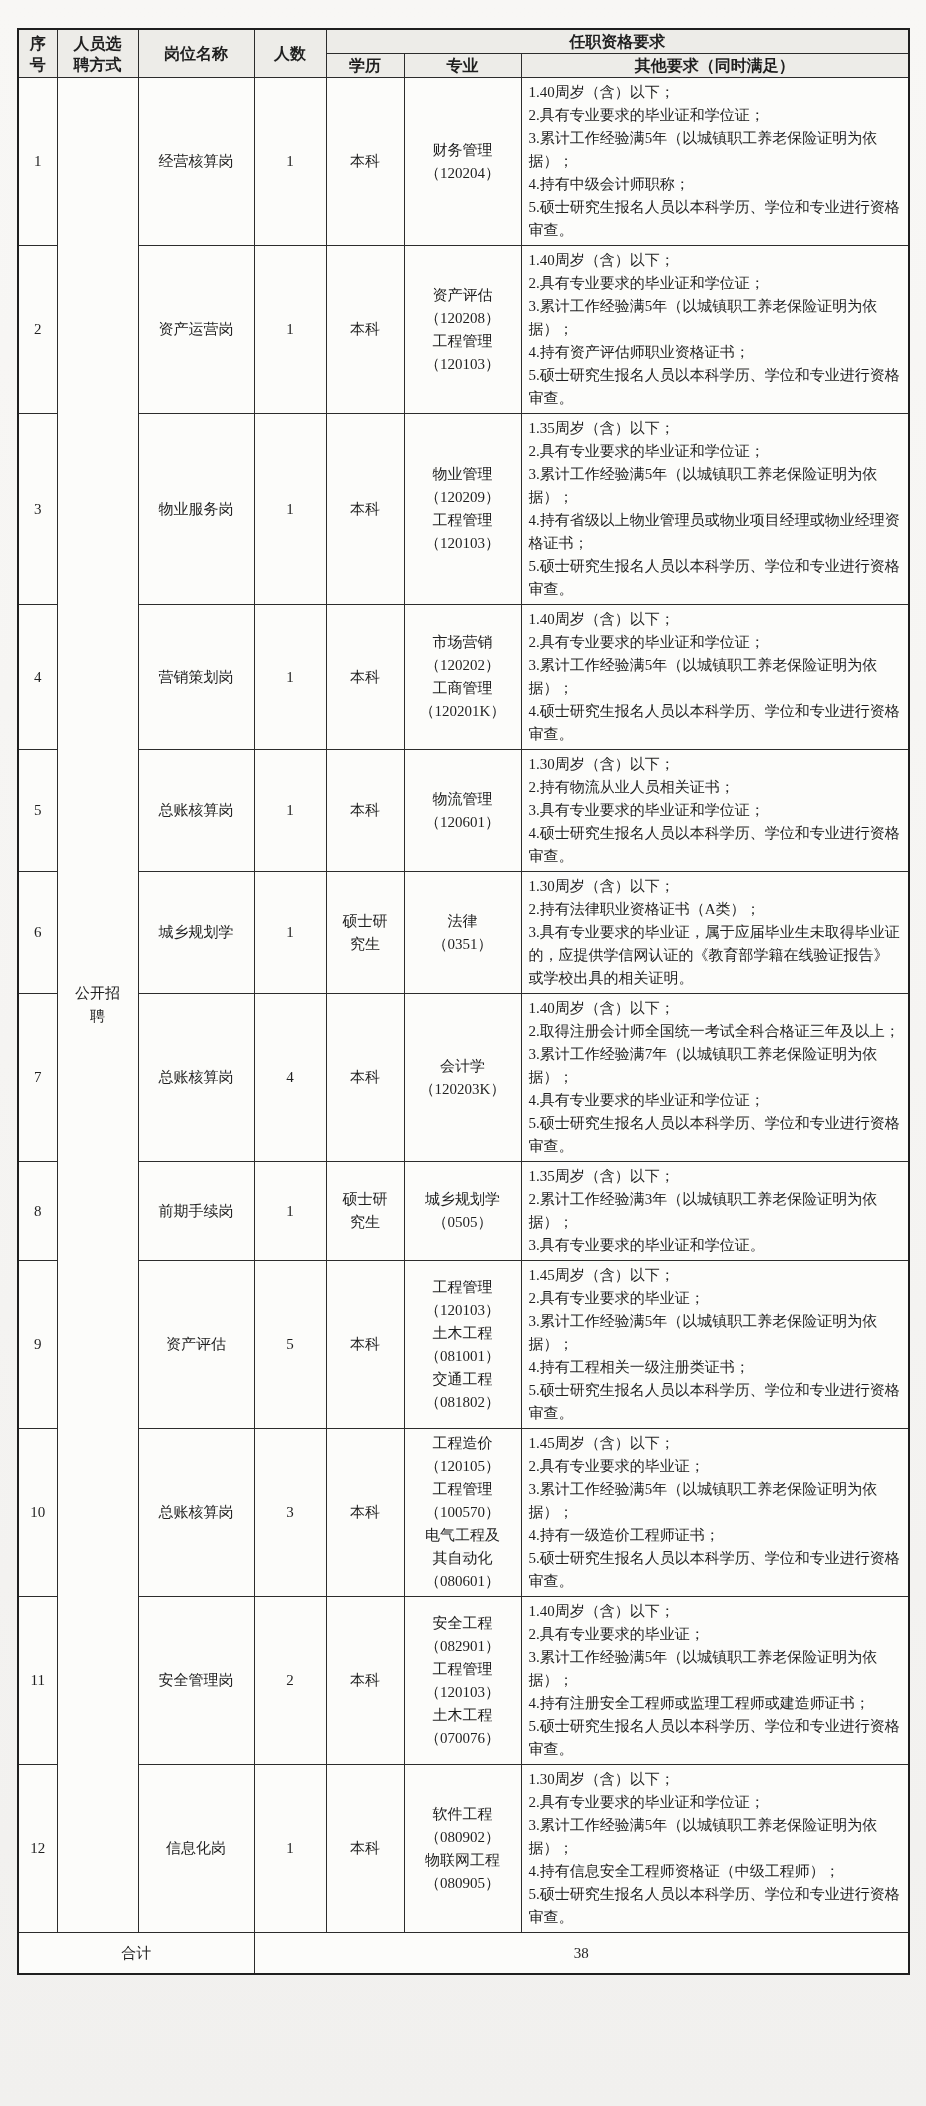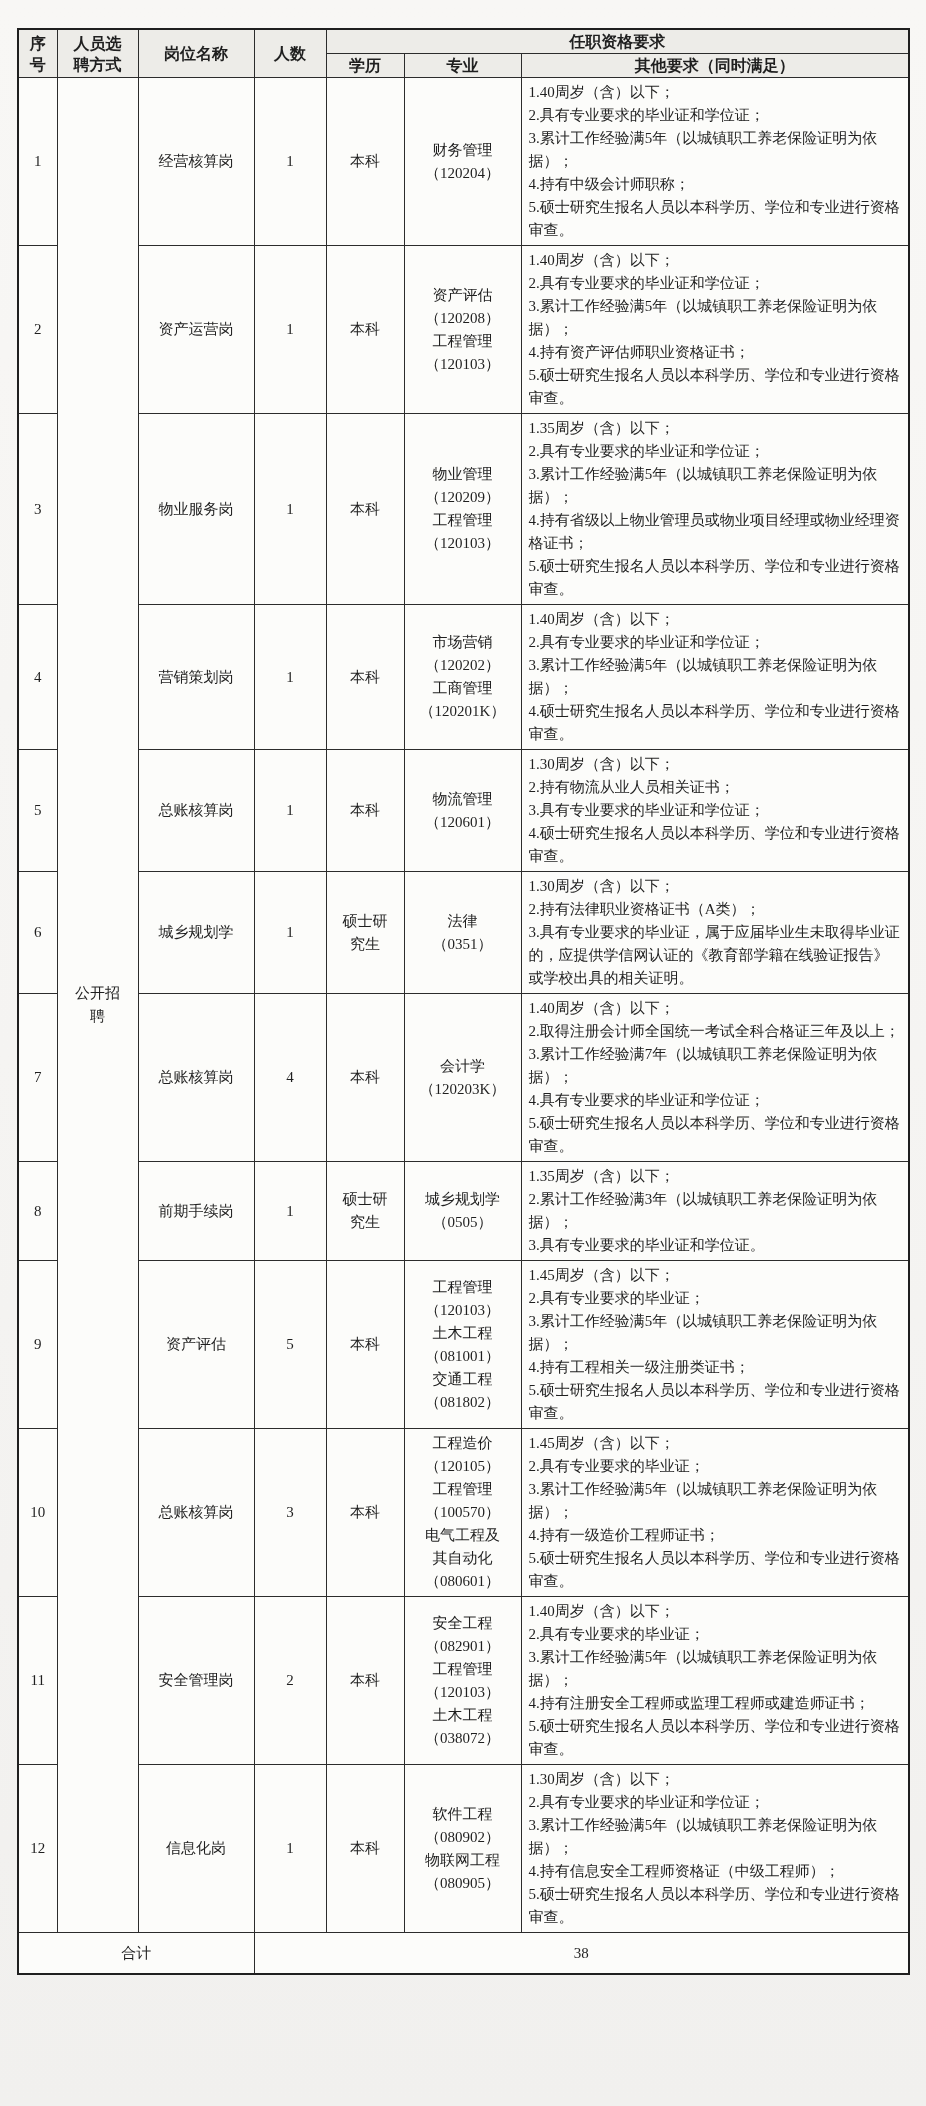--- a/index.html
+++ b/index.html
@@ -234,21 +234,21 @@
       <tr>
         <td class="cell">11</td>
         <td class="cell">安全管理岗</td>
         <td class="cell">2</td>
         <td class="cell">本科</td>
         <td class="cell">安全工程
 （082901）
 工程管理
 （120103）
 土木工程
-（038072）</td>
+（070076）</td>
         <td class="cell requirements">1.40周岁（含）以下；
 2.具有专业要求的毕业证；
 3.累计工作经验满5年（以城镇职工养老保险证明为依据）；
 4.持有注册安全工程师或监理工程师或建造师证书；
 5.硕士研究生报名人员以本科学历、学位和专业进行资格审查。</td>
       </tr>
       <tr>
         <td class="cell">12</td>
         <td class="cell">信息化岗</td>
         <td class="cell">1</td>

